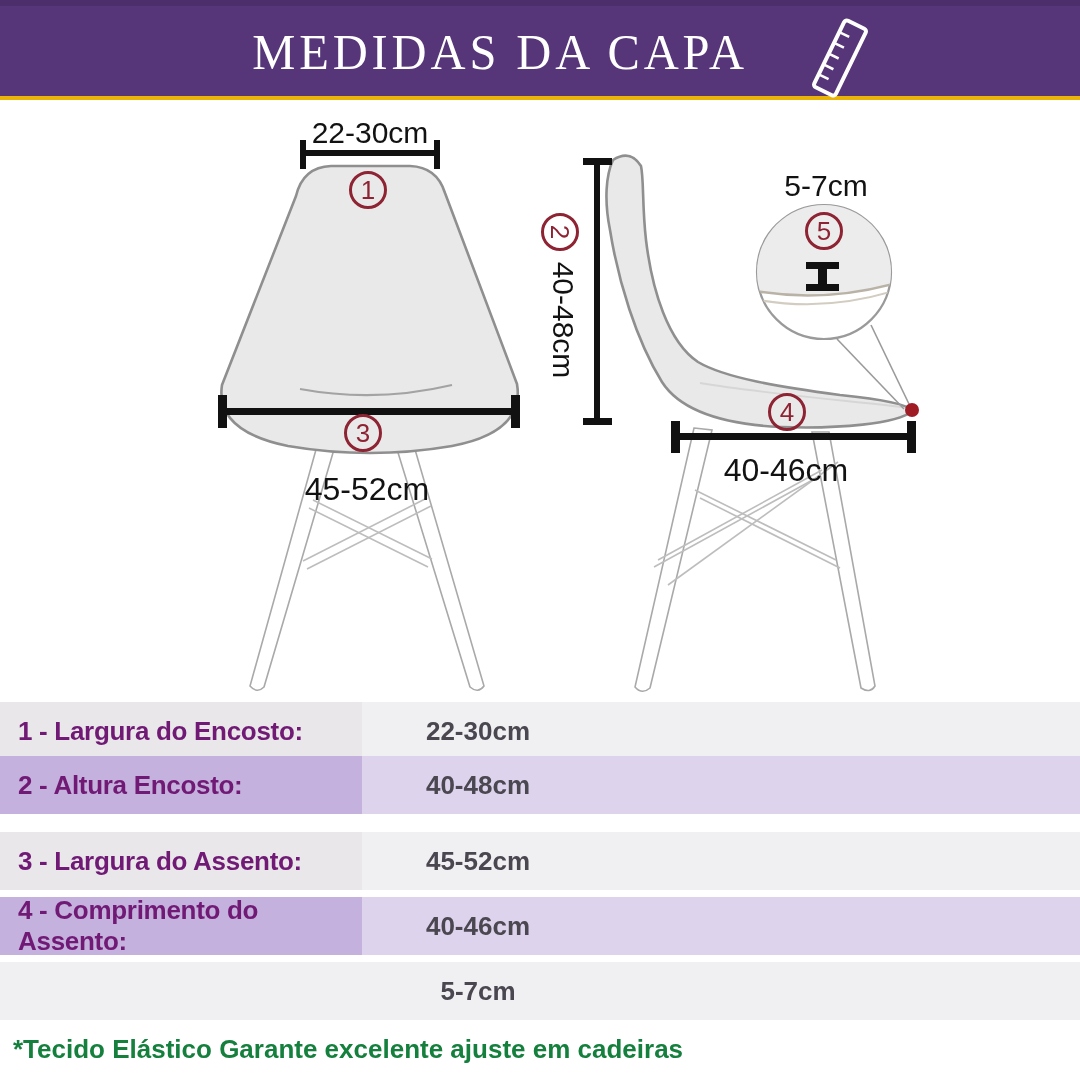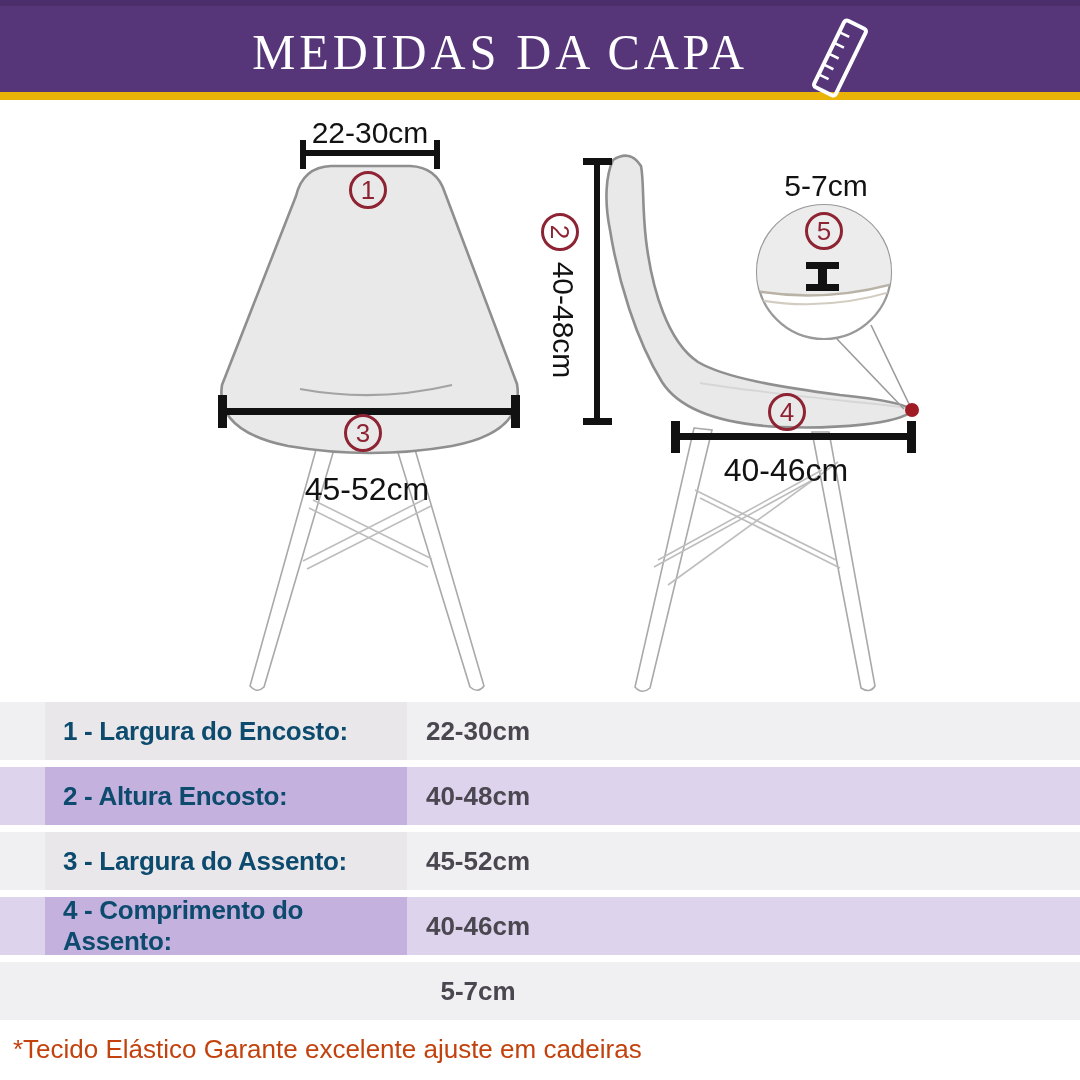--- a/index.html
+++ b/index.html
@@ -1,47 +1,47 @@
 <!DOCTYPE html>
 <html><head>
 <meta charset="utf-8">
 <style>
   html,body{margin:0;padding:0;}
   body{width:1080px;height:1080px;background:#ffffff;font-family:"Liberation Sans",sans-serif;position:relative;overflow:hidden;}
   .stage{position:absolute;top:0;left:0;width:1080px;height:1080px;background:#fff;}
 
   
-  .header{position:absolute;top:0;left:0;width:1080px;height:100px;background:#563679;border-top:6px solid #4b2e6b;border-bottom:8px solid #eab308;box-sizing:border-box;}
+  .header{position:absolute;top:0;left:0;width:1080px;height:100px;background:#563679;border-top:6px solid #4b2e6b;border-bottom:4px solid #eab308;box-sizing:border-box;}
   .header-title{position:absolute;left:500px;top:46px;transform:translate(-50%,-50%) scaleX(.97);
     font-family:"Liberation Serif",serif;font-size:50px;font-weight:400;color:#ffffff;letter-spacing:4px;white-space:nowrap;}
   .ruler-wrap{position:absolute;left:800px;top:4px;width:80px;height:94px;}
 
   
   .diagram{position:absolute;top:100px;left:0;width:1080px;height:602px;}
   .diagram svg{position:absolute;top:0;left:0;}
   .dim-label{position:absolute;transform:translate(-50%,-50%);color:#121212;font-size:30px;font-weight:400;white-space:nowrap;letter-spacing:0;}
   .dim-label.big{font-size:32px;}
   .dim-label.rot{transform:translate(-50%,-50%) rotate(90deg);}
   .marker{position:absolute;width:38px;height:38px;box-sizing:border-box;border:3px solid #8e2433;border-radius:50%;
     color:#8e2433;font-size:26px;line-height:32px;text-align:center;background:transparent;}
   .marker.rot{transform:rotate(90deg);}
 
   
   .mtable{position:absolute;left:0;top:702px;width:1080px;}
   .mrow{position:absolute;left:0;width:1080px;height:58px;}
   .mrow .cell-label{position:absolute;left:0;top:0;width:362px;height:100%;box-sizing:border-box;
-    display:flex;align-items:center;padding-left:18px;font-size:26px;font-weight:700;color:#0c4a6e;letter-spacing:-0.3px;margin-left:45px;}
+    display:flex;align-items:center;padding-left:18px;font-size:26px;font-weight:700;color:#701a75;letter-spacing:-0.3px;}
   .mrow .cell-value{position:absolute;left:362px;top:0;width:232px;height:100%;
     display:flex;align-items:center;justify-content:center;font-size:26px;font-weight:700;color:#4a4750;}
   .mrow.odd{background:#f0eff1;}
   .mrow.odd .cell-label{background:#e9e7ea;}
   .mrow.even{background:#ded3ec;}
   .mrow.even .cell-label{background:#c5b1dd;}
 
-  .footnote{position:absolute;left:13px;top:1034px;font-size:26px;color:#c2410c;font-weight:400;}
+  .footnote{position:absolute;left:13px;top:1034px;font-size:26px;color:#15803d;font-weight:700;}
 </style>
 </head>
 <body>
 
 <div class="stage">
 
   <div class="header">
     <div class="header-title">MEDIDAS DA CAPA</div>
     <div class="ruler-wrap">
       <svg width="80" height="94" viewBox="0 0 80 94">
@@ -160,21 +160,21 @@
     <div class="marker" style="left:344px;top:314px;">3</div>
     <div class="marker" style="left:768px;top:293px;">4</div>
     <div class="marker" style="left:805px;top:112px;">5</div>
   </div>
 
   <div class="mtable">
     <div class="mrow odd" style="top:0px;">
       <div class="cell-label">1 - Largura do Encosto:</div>
       <div class="cell-value">22-30cm</div>
     </div>
-    <div class="mrow even" style="top:65px;">
+    <div class="mrow even" style="top:54px;">
       <div class="cell-label">2 - Altura Encosto:</div>
       <div class="cell-value">40-48cm</div>
     </div>
     <div class="mrow odd" style="top:130px;padding-left:36px;">
       <div class="cell-label">3 - Largura do Assento:</div>
       <div class="cell-value">45-52cm</div>
     </div>
     <div class="mrow even" style="top:195px;">
       <div class="cell-label">4 - Comprimento do Assento:</div>
       <div class="cell-value">40-46cm</div>

